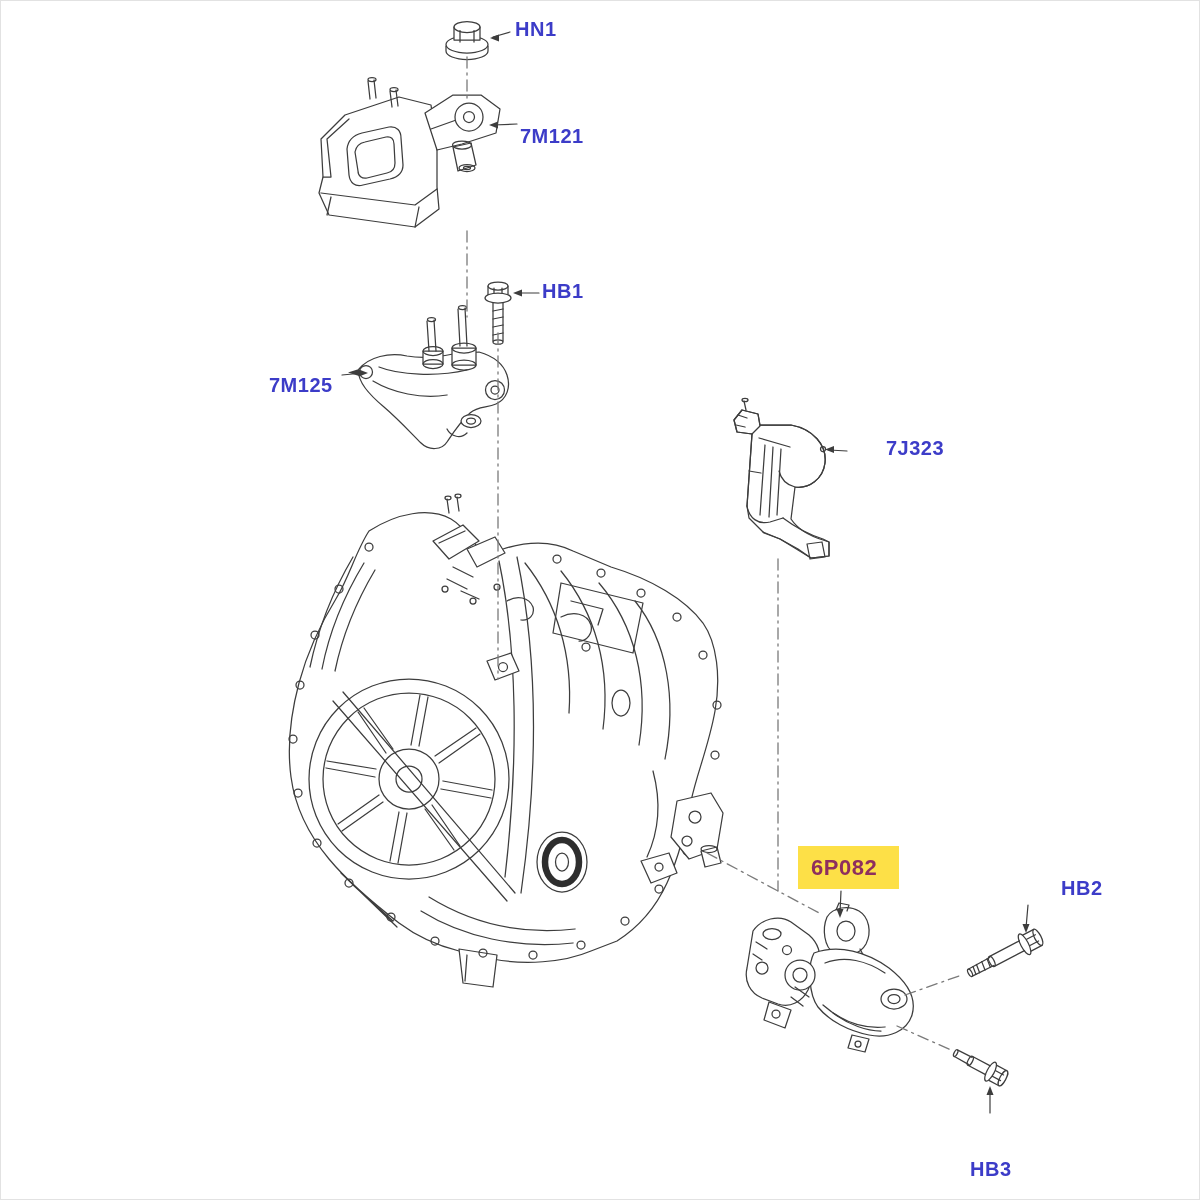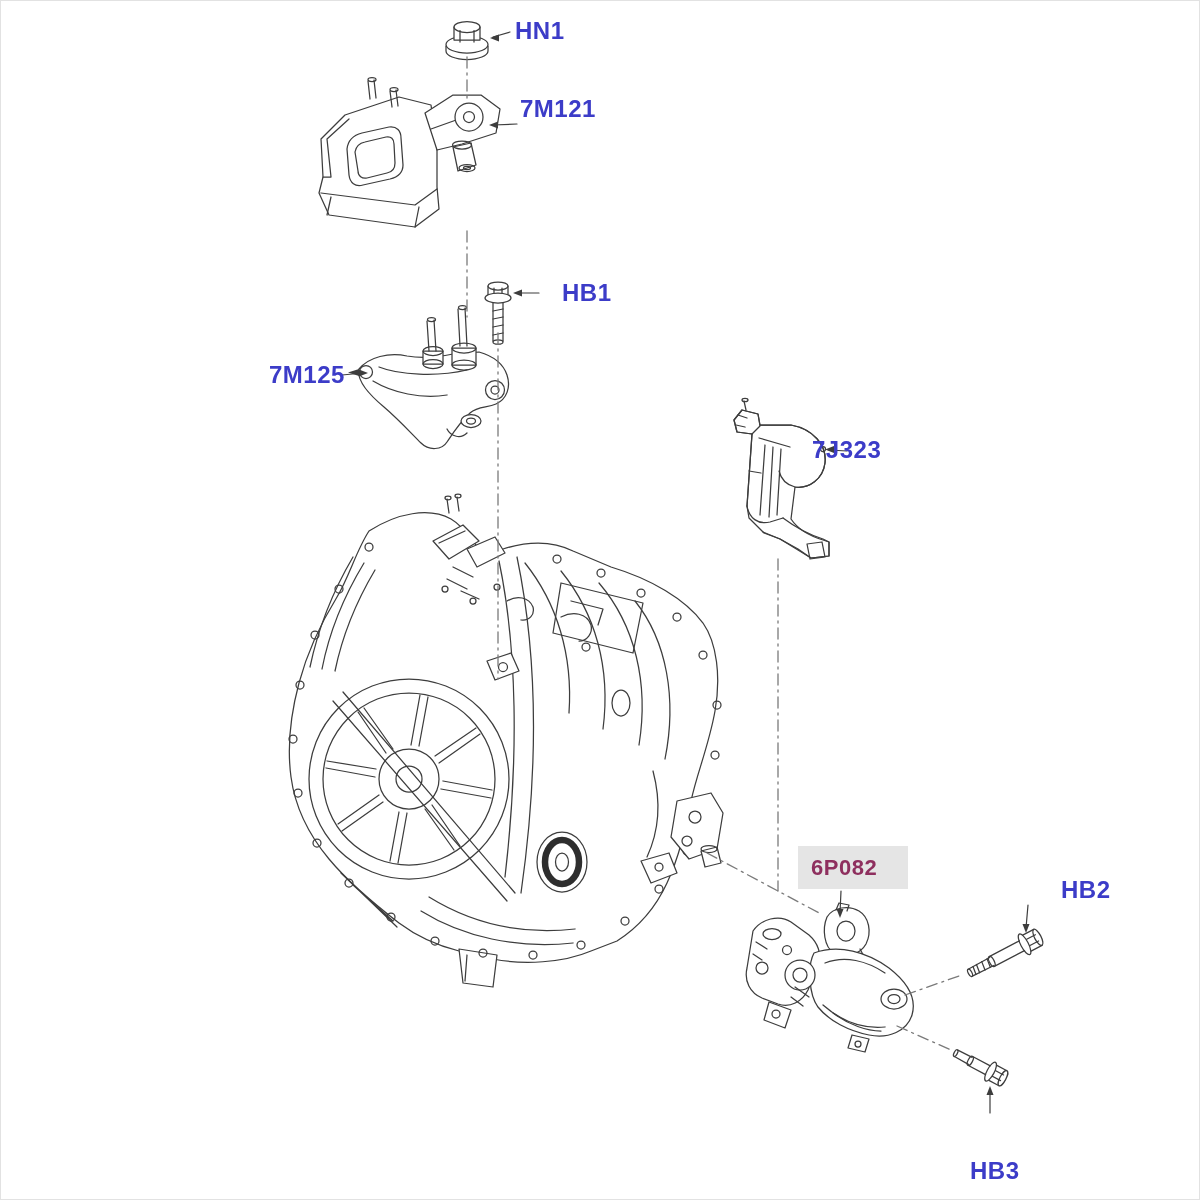--- a/index.html
+++ b/index.html
@@ -9,26 +9,26 @@
     font-family:"Liberation Sans", sans-serif;overflow:hidden;
   }
   svg.diagram{position:absolute;left:0;top:0;}
   .art *{stroke:#3d3d3d;stroke-width:1.25;fill:none;stroke-linecap:round;stroke-linejoin:round;}
   .art .fillw{fill:#ffffff;}
   .art .dark{fill:#3d3d3d;stroke:none;}
   .art .dashline{stroke:#7a7a7a;stroke-width:1.3;stroke-dasharray:11 5 2 5;}
   .art .thick{stroke-width:6.5;stroke:#2e2e2e;}
   .art .lead{stroke:#3d3d3d;stroke-width:1.2;}
   .label{
-    position:absolute;font-weight:bold;font-size:24px;line-height:1;
+    position:absolute;font-weight:bold;font-size:20px;line-height:1;
     color:#3c3cc8;letter-spacing:.5px;cursor:pointer;white-space:nowrap;
   }
   .highlight-box{
-    position:absolute;left:797px;top:845px;width:110px;height:43px;
-    background:#e5e5e5;display:flex;align-items:center;padding-left:13px;
+    position:absolute;left:797px;top:845px;width:101px;height:43px;
+    background:#fde047;display:flex;align-items:center;padding-left:13px;
     box-sizing:border-box;cursor:pointer;
   }
   .highlight-box .hl-text{
     font-weight:bold;font-size:22px;line-height:1;color:#8e2f5e;letter-spacing:.5px;
   }
 </style>
 </head>
 <body>
 
 <div class="page">
@@ -284,23 +284,23 @@
       <line class="lead" x1="1027" y1="904" x2="1025" y2="927"></line>
       <path class="dark" d="M1025,932 L1021.5,923 L1028.5,923 Z"></path>
       <line class="lead" x1="989" y1="1112" x2="989" y2="1090"></line>
       <path class="dark" d="M989,1085 L985.5,1094 L992.5,1094 Z"></path>
     </g>
 
   </g>
 </svg>
 
 <div class="label" style="left:514px;top:18px">HN1</div>
-<div class="label" style="left:519px;top:96px">7M121</div>
-<div class="label" style="left:561px;top:280px">HB1</div>
-<div class="label" style="left:268px;top:362px">7M125</div>
-<div class="label" style="left:811px;top:437px">7J323</div>
+<div class="label" style="left:519px;top:125px">7M121</div>
+<div class="label" style="left:541px;top:280px">HB1</div>
+<div class="label" style="left:268px;top:374px">7M125</div>
+<div class="label" style="left:885px;top:437px">7J323</div>
 <div class="highlight-box">
   <span class="hl-text">6P082</span>
 </div>
 <div class="label" style="left:1060px;top:877px">HB2</div>
 <div class="label" style="left:969px;top:1158px">HB3</div>
 
 </div>
 
 </body></html>

